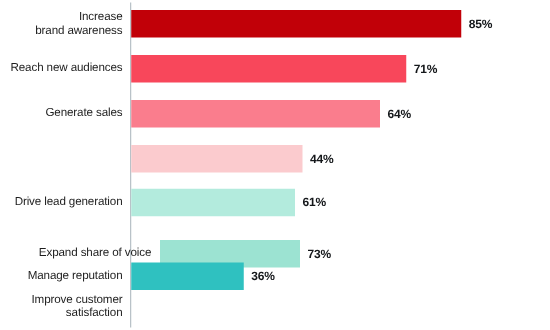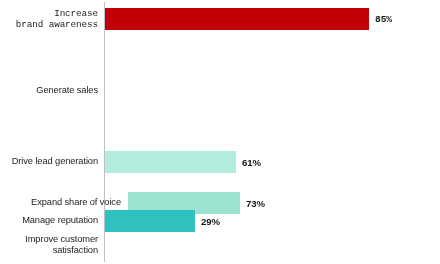--- a/index.html
+++ b/index.html
@@ -89,35 +89,50 @@
 </head>
 <body>
 
 <div id="chart-root">
   <div class="plot-wrap">
 
     <div class="axis-line"></div>
 
     <div class="rows">
 
-      <div class="row" style="top:4px;font-family:Liberation Mono, monospace;">
+      <div class="row" style="top:4px;">
         <div class="cat-label">Increase
 brand awareness</div>
         <div class="bar-area">
           <div class="bar" style="width:264px;background:#c10008;"></div>
           <div class="bar-value">85%</div>
         </div>
       </div>
 
+      <div class="row" style="top:40px;">
+        <div class="cat-label">Reach new audiences</div>
+        <div class="bar-area">
+          <div class="bar" style="width:220px;background:#f8475b;"></div>
+          <div class="bar-value">71%</div>
+        </div>
+      </div>
 
       <div class="row" style="top:76px;text-decoration:underline;">
         <div class="cat-label">Generate sales</div>
+        <div class="bar-area">
+          <div class="bar" style="width:199px;background:#fa7d8d;"></div>
+          <div class="bar-value">64%</div>
+        </div>
       </div>
 
       <div class="row" style="top:112px;">
+        <div class="bar-area">
+          <div class="bar" style="width:137px;background:#fbcbce;"></div>
+          <div class="bar-value">44%</div>
+        </div>
       </div>
 
       <div class="row" style="top:147px;">
         <div class="cat-label">Drive lead generation</div>
         <div class="bar-area">
           <div class="bar" style="width:131px;background:#b3ebdd;"></div>
           <div class="bar-value">61%</div>
         </div>
       </div>
 
@@ -126,21 +141,21 @@
         <div class="bar-area">
           <div class="bar" style="width:112px;background:#9ce3d2;"></div>
           <div class="bar-value">73%</div>
         </div>
       </div>
 
       <div class="row" style="top:206px;">
         <div class="cat-label">Manage reputation</div>
         <div class="bar-area">
           <div class="bar" style="width:90px;background:#2fc1c0;"></div>
-          <div class="bar-value">29%</div>
+          <div class="bar-value">36%</div>
         </div>
       </div>
 
       <div class="row" style="top:230px;">
         <div class="cat-label">Improve customer
 satisfaction</div>
       </div>
 
     </div>
   </div>

